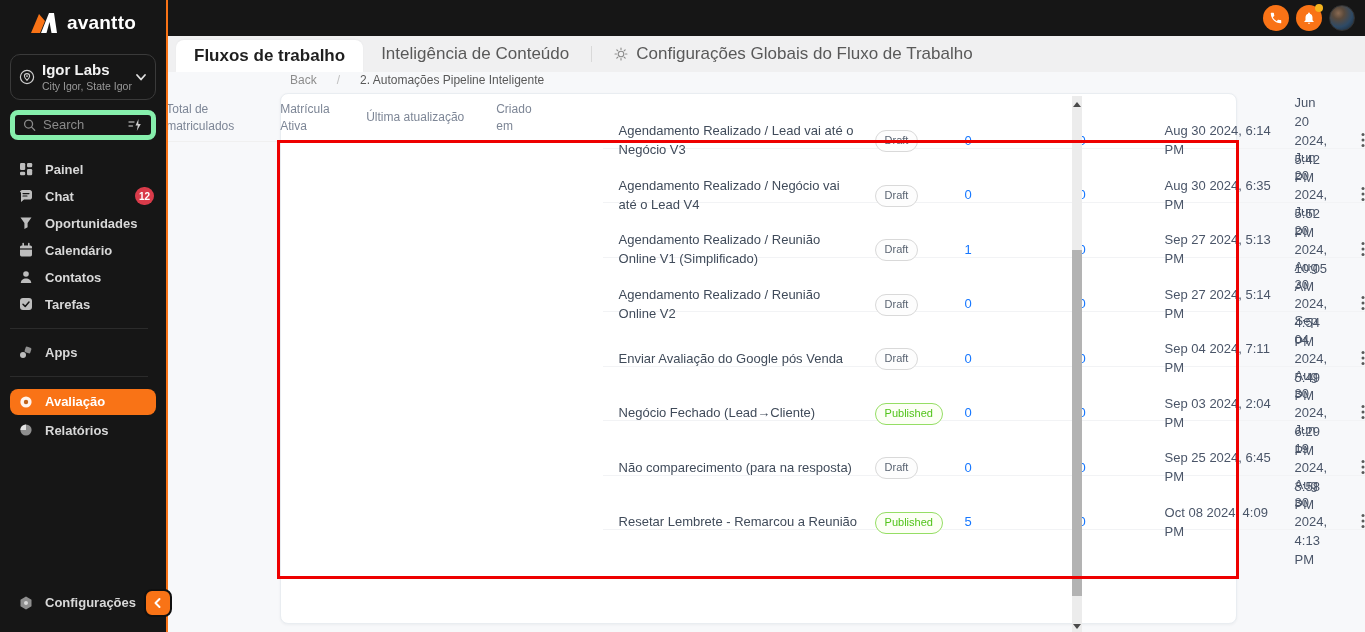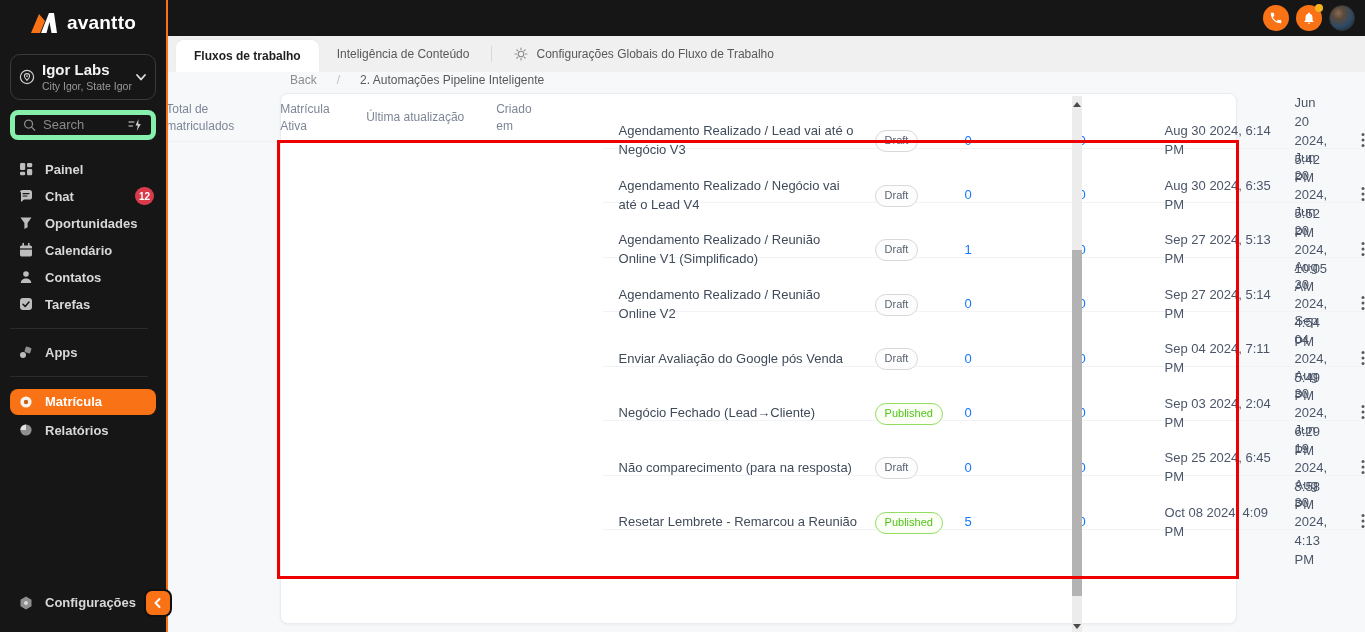--- a/index.html
+++ b/index.html
@@ -28,21 +28,21 @@
   .collapse-btn { position:absolute; left:144px; top:589px; width:28px; height:28px; background:#F97316; border:2px solid #101010; border-radius:8px; display:flex; align-items:center; justify-content:center; cursor:pointer; z-index:9; }
 
   
   .topbar { position:absolute; left:168px; top:0; width:1197px; height:36px; background:#161616; display:flex; align-items:center; justify-content:flex-end; gap:7px; padding-right:10px; z-index:4; }
   .circle-btn { width:26px; height:26px; border-radius:50%; background:#F97316; display:flex; align-items:center; justify-content:center; position:relative; cursor:pointer; }
   .circle-btn .dot { position:absolute; right:-1px; top:-1px; width:8px; height:8px; border-radius:50%; background:#F6B51E; }
   .avatar { width:26px; height:26px; border-radius:50%; background:radial-gradient(circle at 35% 30%, #8a6a52 0%, #5a4a3c 25%, #2e4a66 60%, #16222e 100%); cursor:pointer; border:1px solid #333; }
 
   
   .tabbar { position:absolute; left:168px; top:36px; width:1197px; height:36px; background:#f0f0f1; display:flex; align-items:stretch; padding-left:8px; z-index:4; }
-  .tab { display:flex; align-items:center; gap:8px; padding:16px 18px; font-size:12px; color:#595959; cursor:pointer; }
+  .tab { display:flex; align-items:center; gap:8px; padding:16px 18px; font-size:17px; color:#595959; cursor:pointer; }
   .tab.active { background:#ffffff; border-radius:8px 8px 0 0; margin-top:4px; color:#1f1f1f; font-weight:700; box-shadow:0 -1px 2px rgba(0,0,0,.03); }
   .tab-sep { width:1px; background:#d9d9d9; margin:10px 4px; }
 
   
   .breadcrumb { position:absolute; left:290px; top:73px; display:flex; gap:20px; font-size:12px; z-index:2; }
   .bc-back { color:#8c8c8c; cursor:pointer; }
   .bc-sep { color:#bfbfbf; }
   .bc-cur { color:#595959; }
 
   .card { position:absolute; left:280px; top:93px; width:957px; height:531px; background:#fff; border:1px solid #e9edf1; border-radius:8px; box-shadow:0 1px 3px rgba(20,30,50,.05); z-index:2; display:flex; flex-direction:row;justify-content:center; }
@@ -203,21 +203,21 @@
 
     <div class="divider"></div>
 
     <div class="mitem active-pill">
       <span class="icon16">
         <svg viewBox="0 0 16 16">
             <circle cx="8" cy="8" r="5.6" fill="#ffffff" opacity=".92"></circle>
             <circle cx="8" cy="8" r="2.2" fill="#c2641a"></circle>
           </svg>
       </span>
-      <span class="mlabel">Matrícula</span>
+      <span class="mlabel">Avaliação</span>
     </div>
 
     <div class="mitem">
       <span class="icon16">
         <svg viewBox="0 0 16 16">
             <circle cx="8" cy="8" r="5.6" fill="#8f8f8f"></circle>
             <path d="M8 8 L8 2.4 A5.6 5.6 0 0 0 2.4 8 Z" fill="#e3e3e3"></path>
           </svg>
       </span>
       <span class="mlabel">Relatórios</span>

